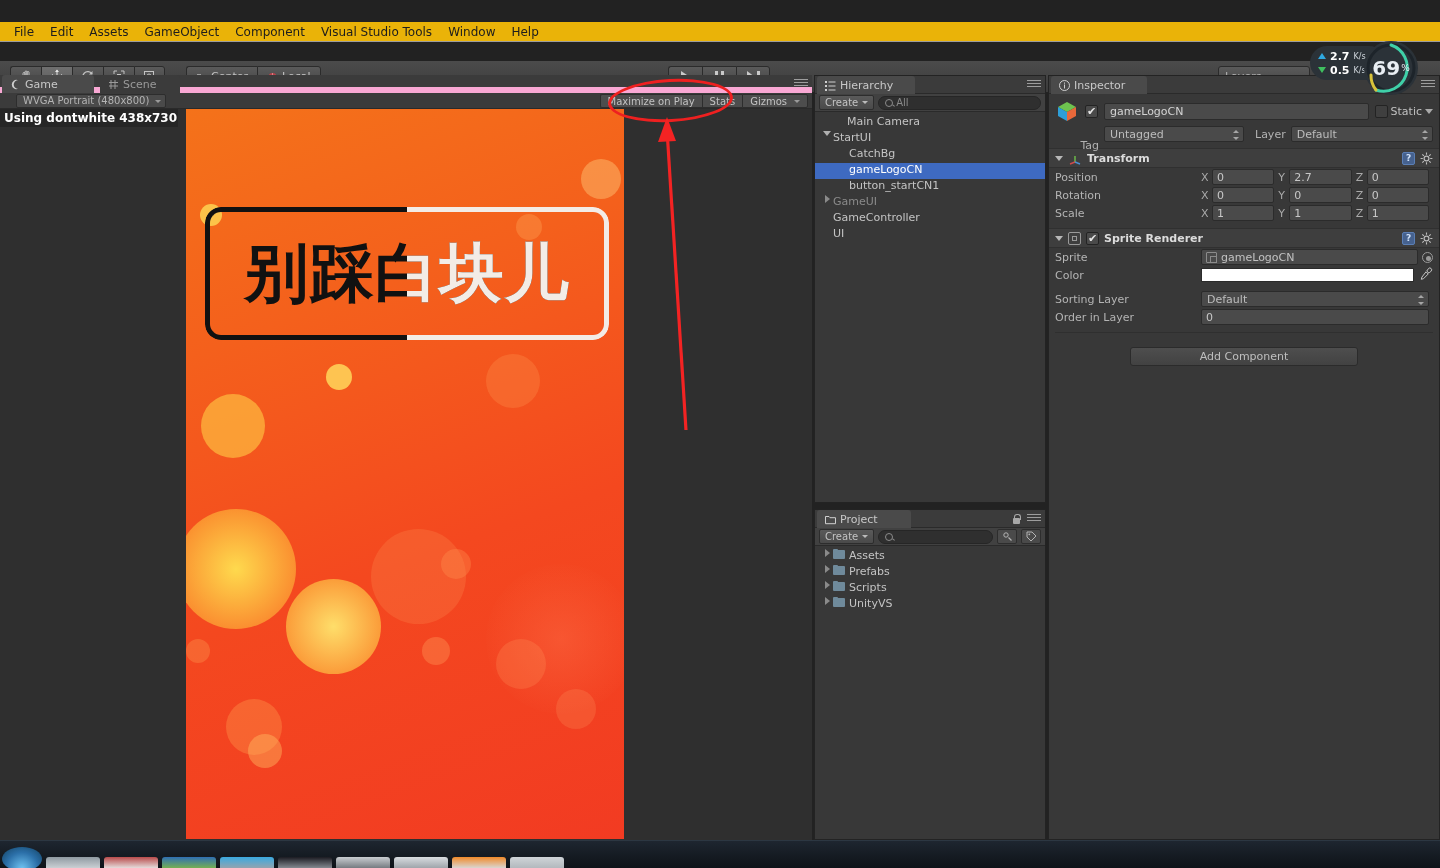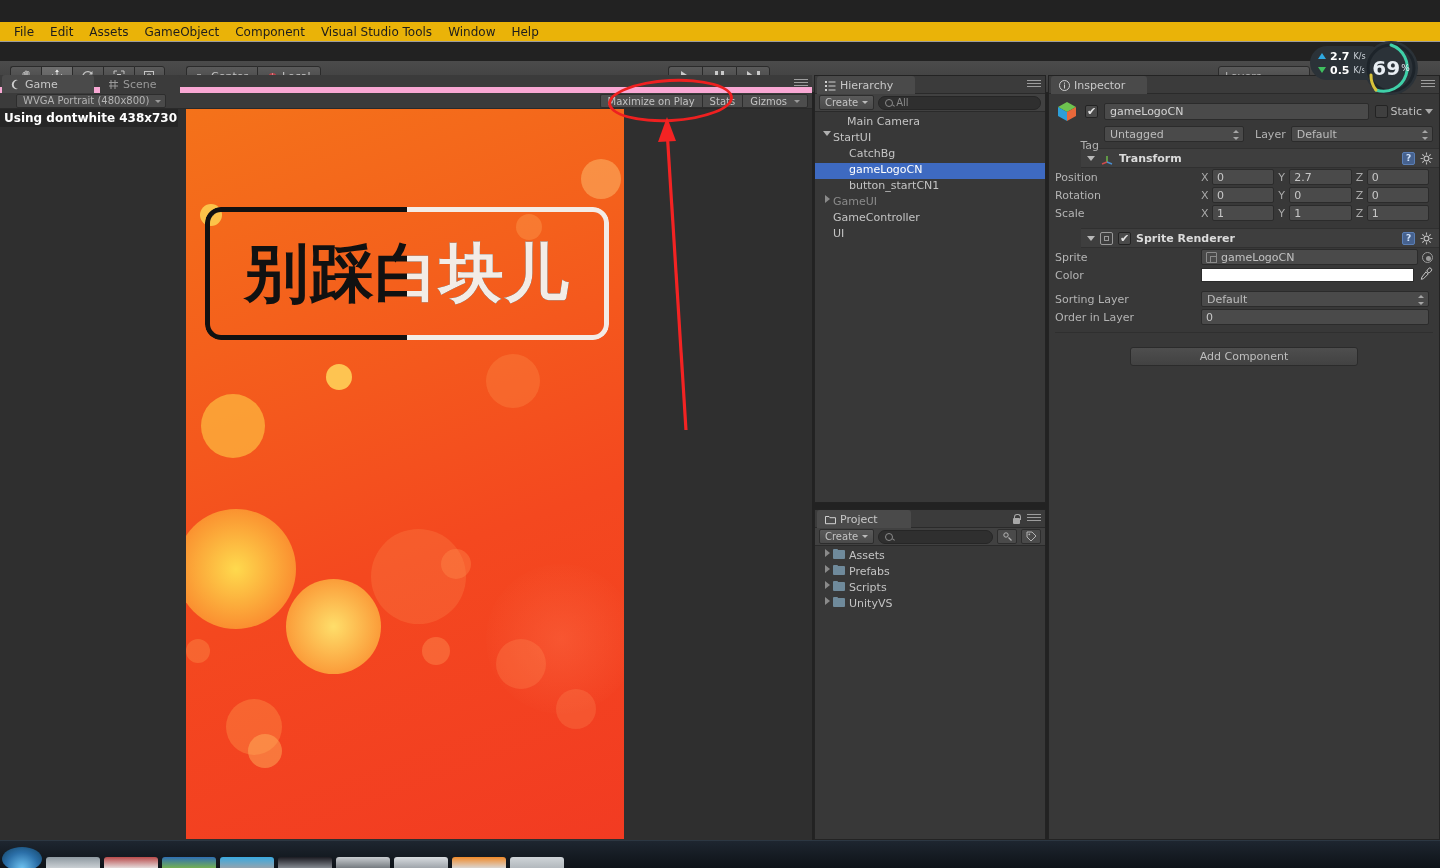--- a/index.html
+++ b/index.html
@@ -240,21 +240,21 @@
     height:16px; background:#4a4a4a; border:1px solid #2b2b2b; border-radius:2px;
     display:flex; align-items:center; padding:0 14px 0 5px; color:#bdbdbd; font-size:11px; position:relative;
   }
   .dd .sp {position:absolute;right:4px;top:3px;width:7px;height:10px;}
   .dd .sp:before{content:"";position:absolute;left:1px;top:0;width:0;height:0;border-left:3px solid transparent;border-right:3px solid transparent;border-bottom:3px solid #a6a6a6;}
   .dd .sp:after{content:"";position:absolute;left:1px;bottom:0;width:0;height:0;border-left:3px solid transparent;border-right:3px solid transparent;border-top:3px solid #a6a6a6;}
 
   .comp-header {
     height:20px; display:flex; align-items:center; gap:5px; padding:0 6px;
     background:#3e3e3e; border-top:1px solid #303030; border-bottom:1px solid #303030;
-    color:#dcdcdc; font-size:11px; font-weight:bold;margin-left:32px;
+    color:#dcdcdc; font-size:11px; font-weight:bold;
   }
   .comp-foldout { width:0;height:0;border-left:4px solid transparent;border-right:4px solid transparent;border-top:5px solid #b8b8b8; }
   .comp-right { margin-left:auto; display:flex; align-items:center; gap:5px; }
   .help-ic { width:13px;height:13px;border:1px solid #5b7fb5;border-radius:2px;background:#46628f;color:#cfe0f7;font-size:9px;display:flex;align-items:center;justify-content:center;}
   .gear-ic { width:13px;height:13px; }
 
   .prow { height:18px; display:flex; align-items:center; padding:0 6px; gap:0; font-size:11px; }
   .prow .pname { width:146px; color:#b4b4b4; }
   .axis { display:flex; align-items:center; flex:1; }
   .axis .ax { width:11px; color:#a9a9a9; font-size:11px; }

